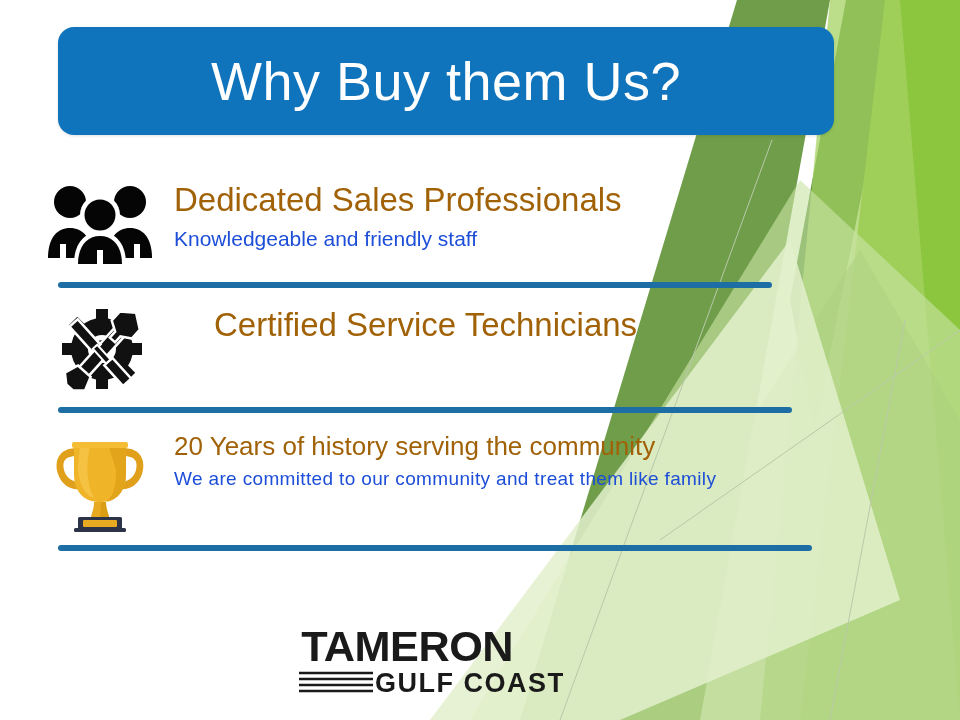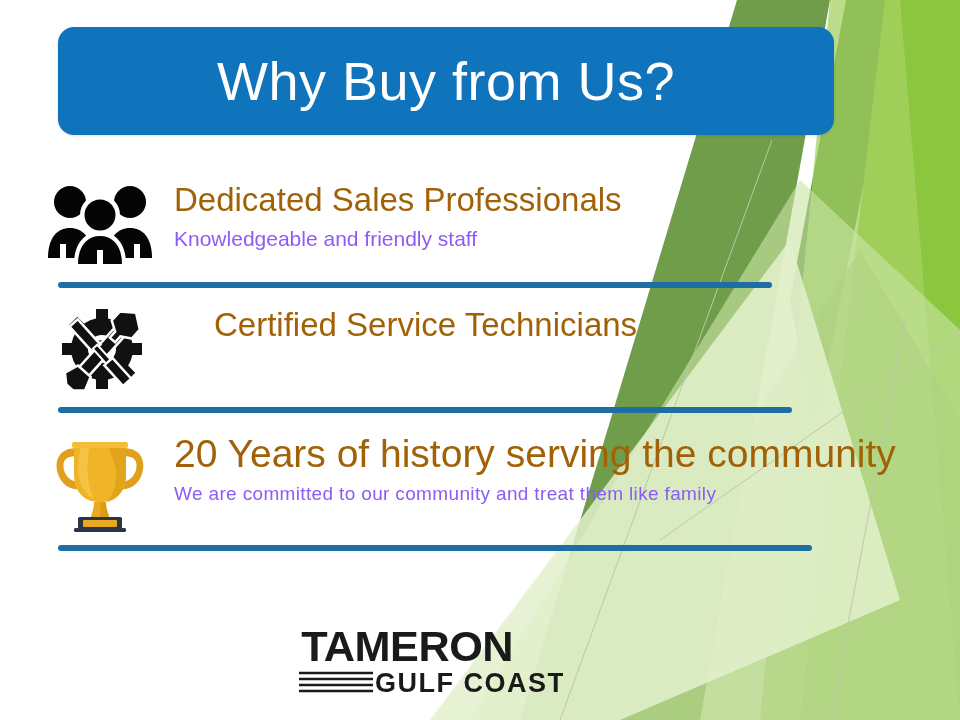--- a/index.html
+++ b/index.html
@@ -73,24 +73,24 @@
     padding-left: 12px;
     padding-top: 2px;
   }
   .feature-head {
     font-size: 33px;
     color: #a16207;
     line-height: 1.12;
     font-weight: 400;
     white-space: nowrap;
   }
-  #row-2 .feature-head { font-size: 39px; }
+  #row-2 .feature-head { font-size: 26px; }
   .feature-sub {
     font-size: 21px;
-    color: #8b5cf6;
+    color: #1d4ed8;
     line-height: 1.2;
     margin-top: 7px;
     white-space: nowrap;
   }
   #row-2 .feature-sub { font-size: 19px; letter-spacing: 0.35px; }
 
   
   .divider {
     position: absolute;
     left: 58px;
@@ -133,21 +133,21 @@
     <polygon points="800,180 960,330 960,720 470,720" fill="#c9e3a4" opacity="0.62"></polygon>
 
     <polygon points="790,240 900,600 620,720 430,720" fill="#e3f0cd" opacity="0.85"></polygon>
 
     <line x1="772" y1="140" x2="560" y2="720" stroke="#b9c9a8" stroke-width="1"></line>
     <line x1="660" y1="540" x2="960" y2="330" stroke="#b9c9a8" stroke-width="1"></line>
     <line x1="905" y1="320" x2="830" y2="720" stroke="#b9c9a8" stroke-width="1"></line>
   </svg>
 
   <div id="title-banner">
-    <div id="title-text">Why Buy from Us?</div>
+    <div id="title-text">Why Buy them Us?</div>
   </div>
 
   <div class="feature-row" id="row-0">
     <div class="feature-icon">
       <svg width="108" height="82" viewBox="0 0 108 82">
 
         <circle cx="24" cy="20" r="16" fill="#050505"></circle>
         <path d="M2 76 C2 56 11 46 24 46 C37 46 46 56 46 76 Z" fill="#050505"></path>
         <rect x="14" y="62" width="6" height="16" fill="#ffffff"></rect>
 

